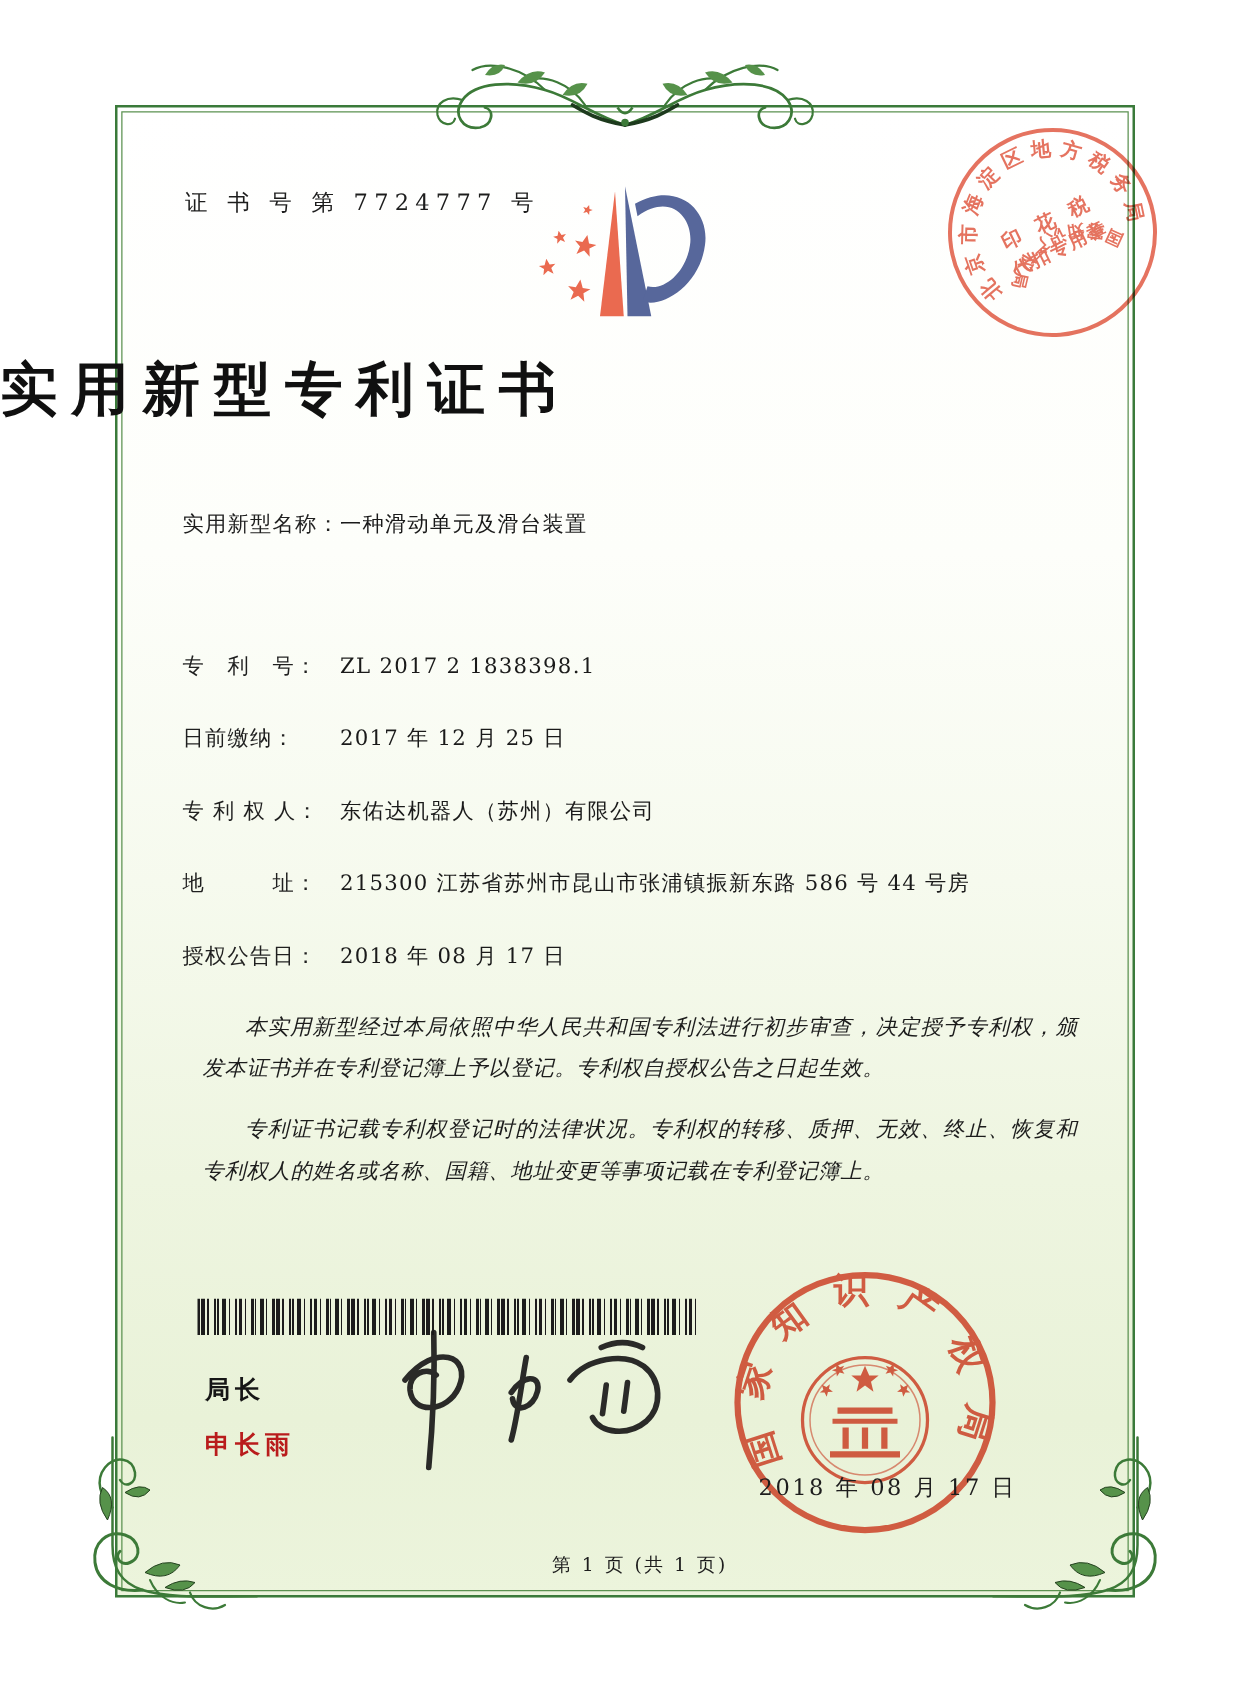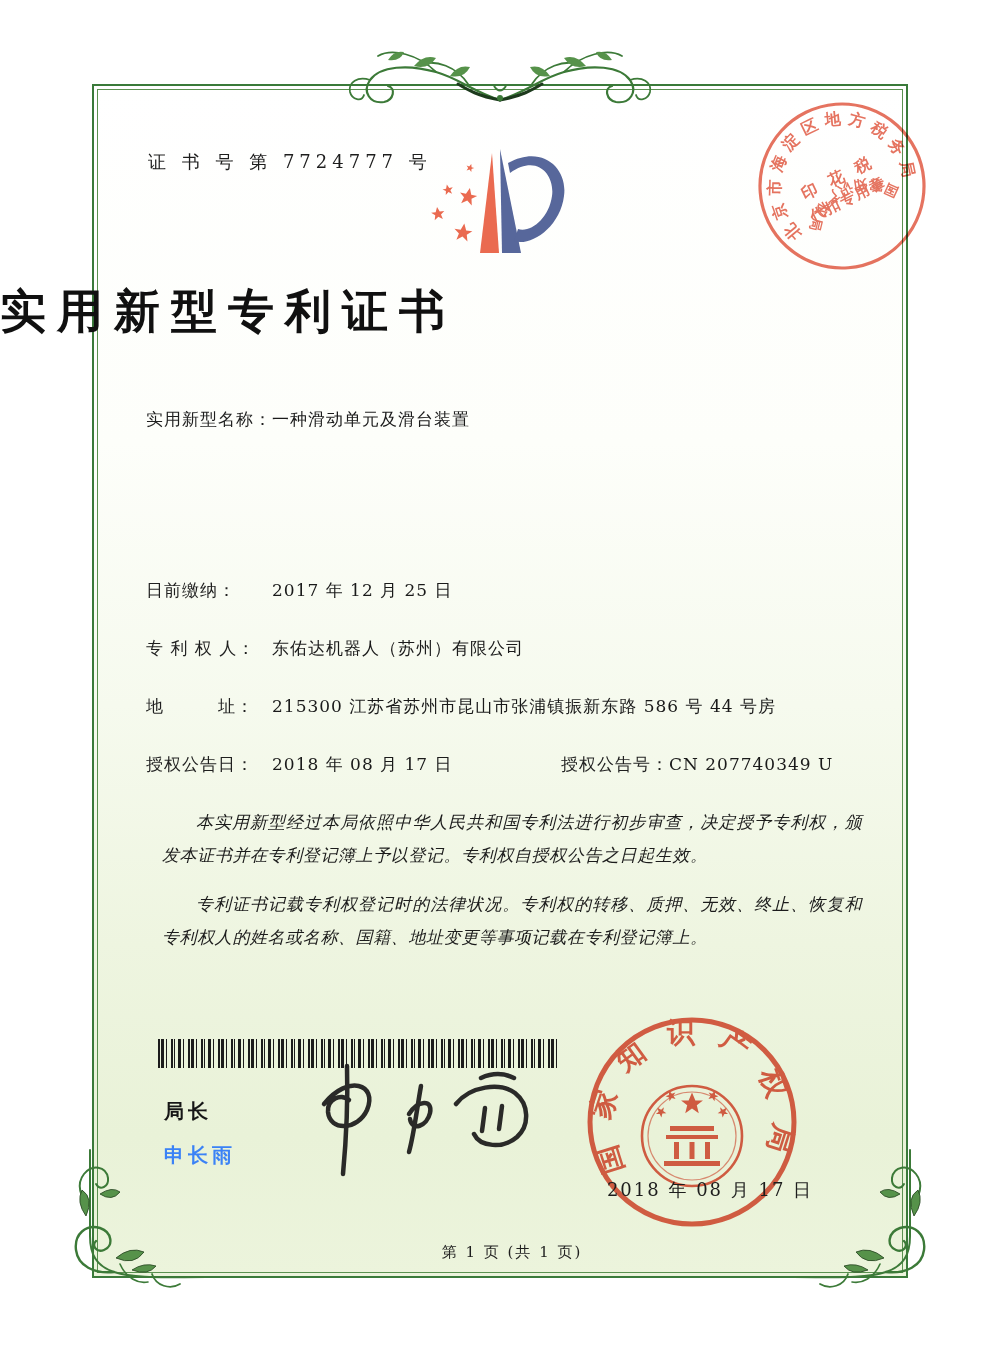--- a/index.html
+++ b/index.html
@@ -54,21 +54,21 @@
       #1c1c1c 8px 9px,transparent 9px 13px,
       #1c1c1c 13px 15px,transparent 15px 16px,
       #1c1c1c 16px 17px,transparent 17px 20px,
       #1c1c1c 20px 23px,transparent 23px 25px,
       #1c1c1c 25px 26px,transparent 26px 30px);
   }
 
   .officer-title{position:absolute;left:164px;top:1098px;font-size:20px;font-weight:700;
     font-family:"DejaVu Sans","Liberation Sans",sans-serif;letter-spacing:4px;color:#161616;}
   .officer-name{position:absolute;left:164px;top:1142px;font-size:20px;font-weight:700;
-    font-family:"DejaVu Sans","Liberation Sans",sans-serif;letter-spacing:4px;color:#3b82f6;text-align:center;}
+    font-family:"DejaVu Sans","Liberation Sans",sans-serif;letter-spacing:4px;color:#b91c1c;text-align:center;}
 
   .signature{position:absolute;left:288px;top:1058px;width:280px;height:130px;}
 
   .seal{position:absolute;left:578px;top:1008px;width:228px;height:228px;
     mix-blend-mode:multiply;opacity:.92;}
   .seal-arc-text{font-size:28px;font-weight:700;letter-spacing:22px;fill:#e0523d;
     font-family:"DejaVu Serif","Liberation Serif",serif;}
   .seal-date{
     position:absolute;left:600px;top:1178px;width:220px;text-align:center;
     font-size:18px;letter-spacing:2px;color:#1d1d1d;z-index:6;
@@ -187,34 +187,34 @@
     <polygon points="62,7 50,107 69,107" fill="#ea6a50"></polygon>
     <polygon points="70,3 72,107 91,107" fill="#57679b"></polygon>
     <path d="M78,17 C112,-2 138,22 134,50 C130,82 100,101 84,95 L88,83 C101,87 119,72 122,50 C125,30 108,7 80,27 Z" fill="#57679b"></path>
   </svg>
 
   <h1 class="title">实用新型专利证书</h1>
 
   <div class="row" style="top:408px">
     <span class="lbl">实用新型名称：</span><span class="val">一种滑动单元及滑台装置</span>
   </div>
+  <div class="row" style="top:521px">
+    <span class="lbl">专　利　号：</span><span class="val">ZL 2017 2 1838398.1</span>
+  </div>
   <div class="row" style="top:579px">
     <span class="lbl">日前缴纳：</span><span class="val">2017 年 12 月 25 日</span>
   </div>
   <div class="row" style="top:637px">
     <span class="lbl">专 利 权 人：</span><span class="val">东佑达机器人（苏州）有限公司</span>
   </div>
   <div class="row" style="top:695px">
     <span class="lbl">地　　　址：</span><span class="val">215300 江苏省苏州市昆山市张浦镇振新东路 586 号 44 号房</span>
   </div>
   <div class="row" style="top:753px">
     <span class="lbl">授权公告日：</span><span class="val">2018 年 08 月 17 日</span>
-    <span class="col2">
-      <span class="lbl" style="min-width:0;">授权公告号：</span><span class="val">CN 207740349 U</span>
-    </span>
   </div>
 
   <div class="paras">
     <p>本实用新型经过本局依照中华人民共和国专利法进行初步审查，决定授予专利权，颁发本证书并在专利登记簿上予以登记。专利权自授权公告之日起生效。</p>
     <p>专利证书记载专利权登记时的法律状况。专利权的转移、质押、无效、终止、恢复和专利权人的姓名或名称、国籍、地址变更等事项记载在专利登记簿上。</p>
   </div>
 
   <div class="barcode"></div>
 
   <svg class="signature" viewBox="0 0 280 130">

